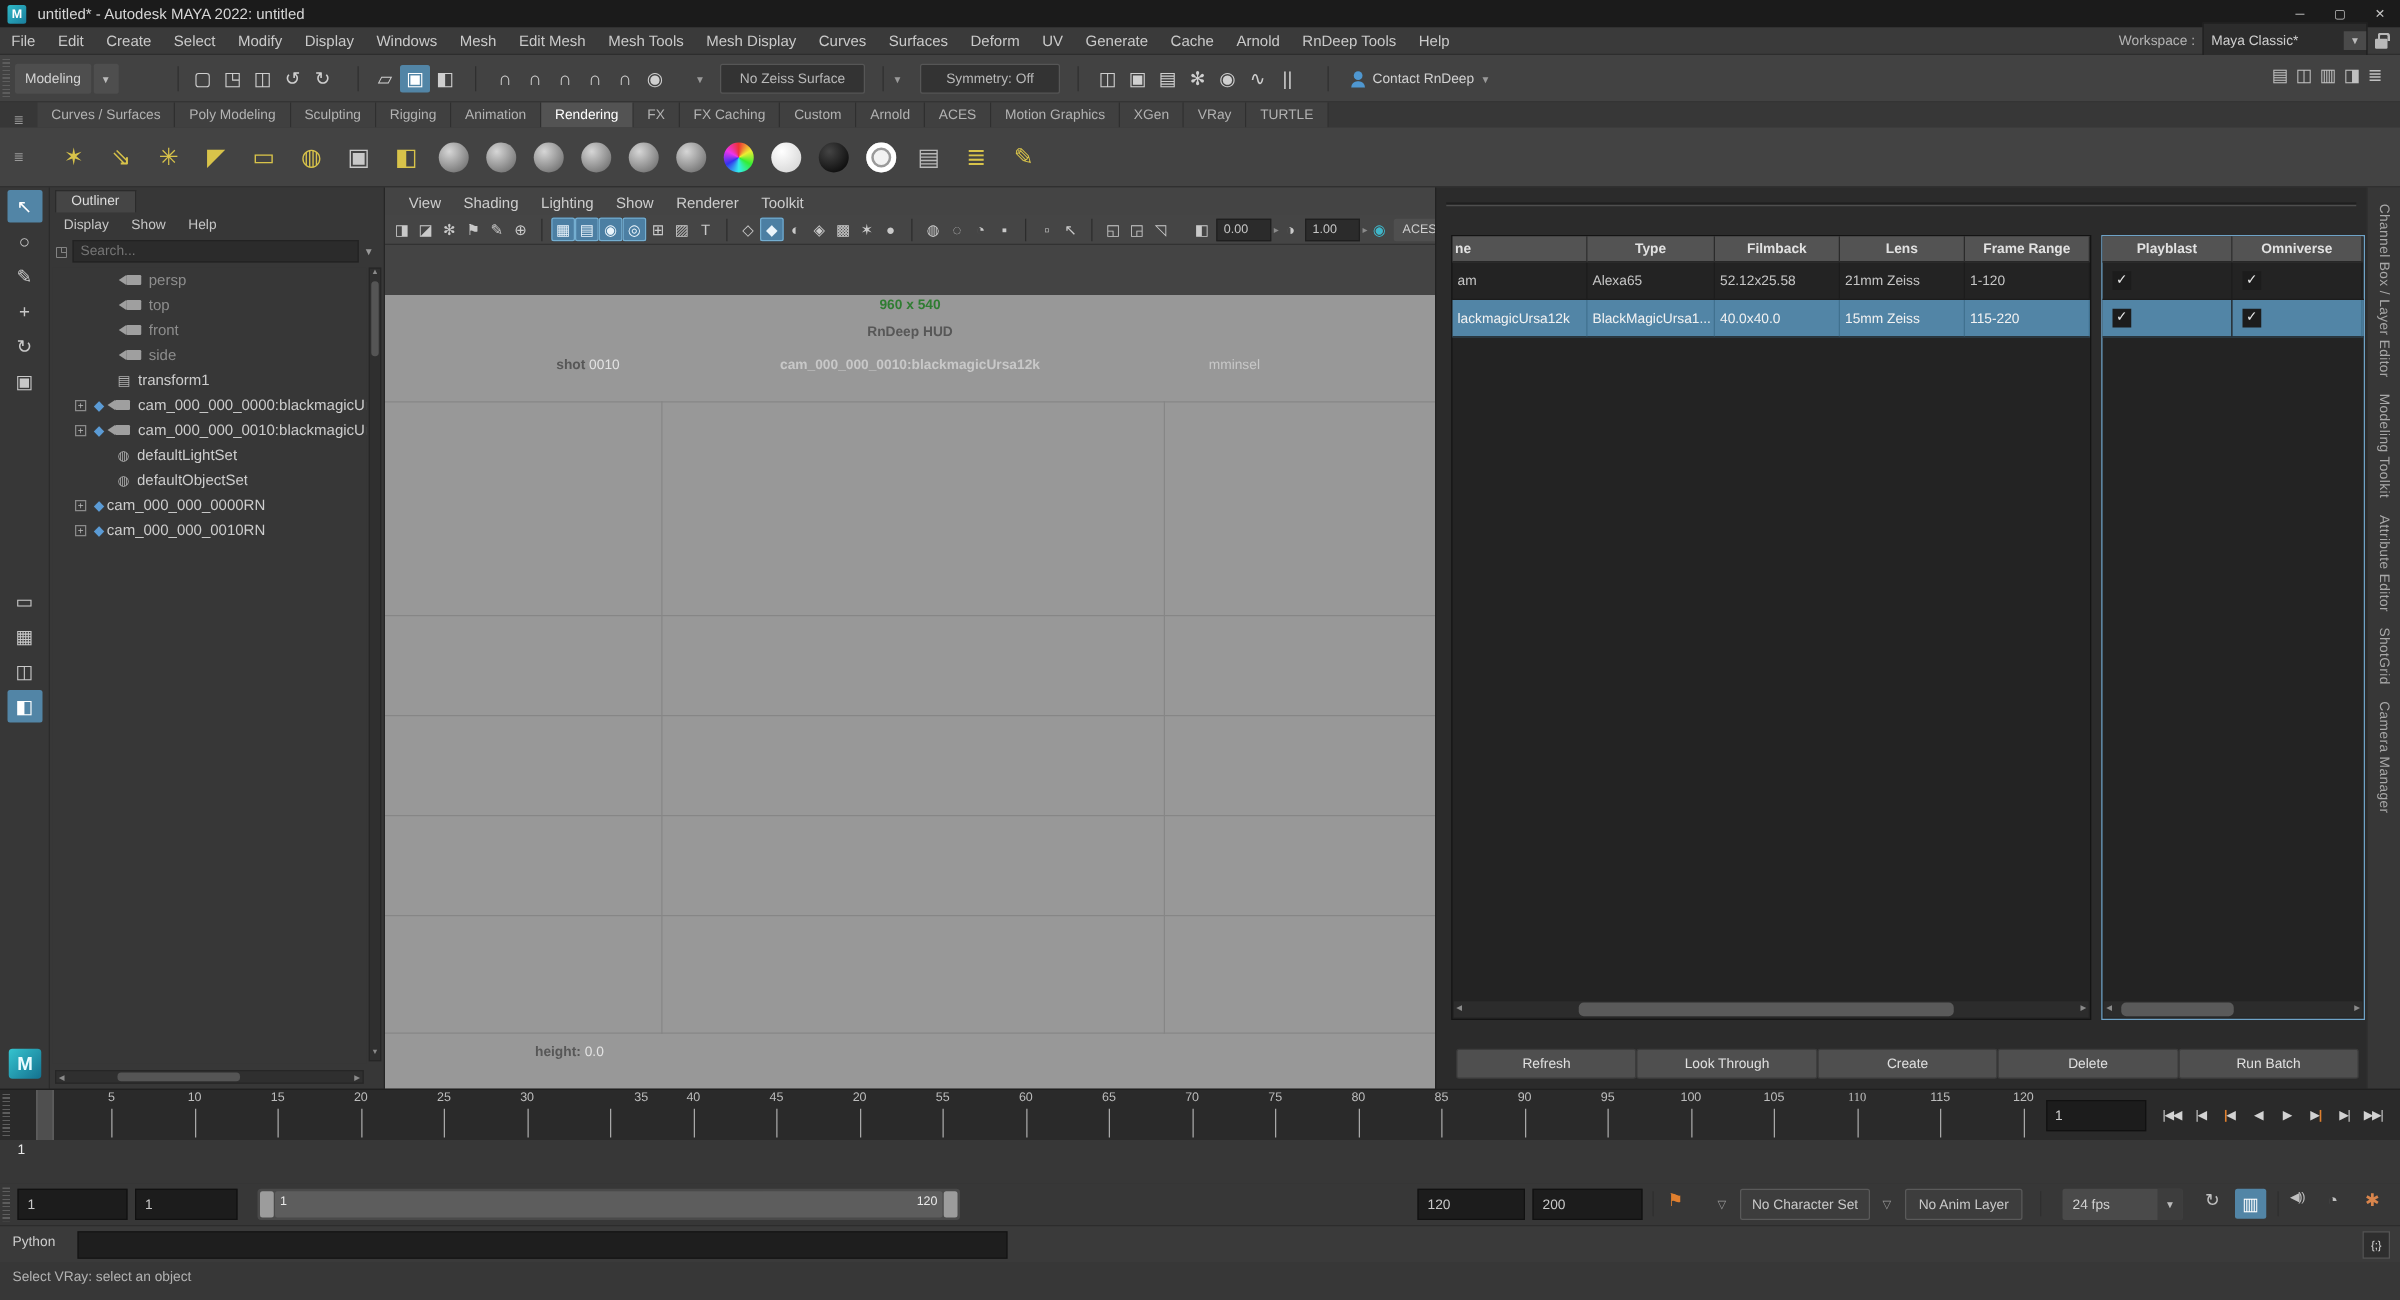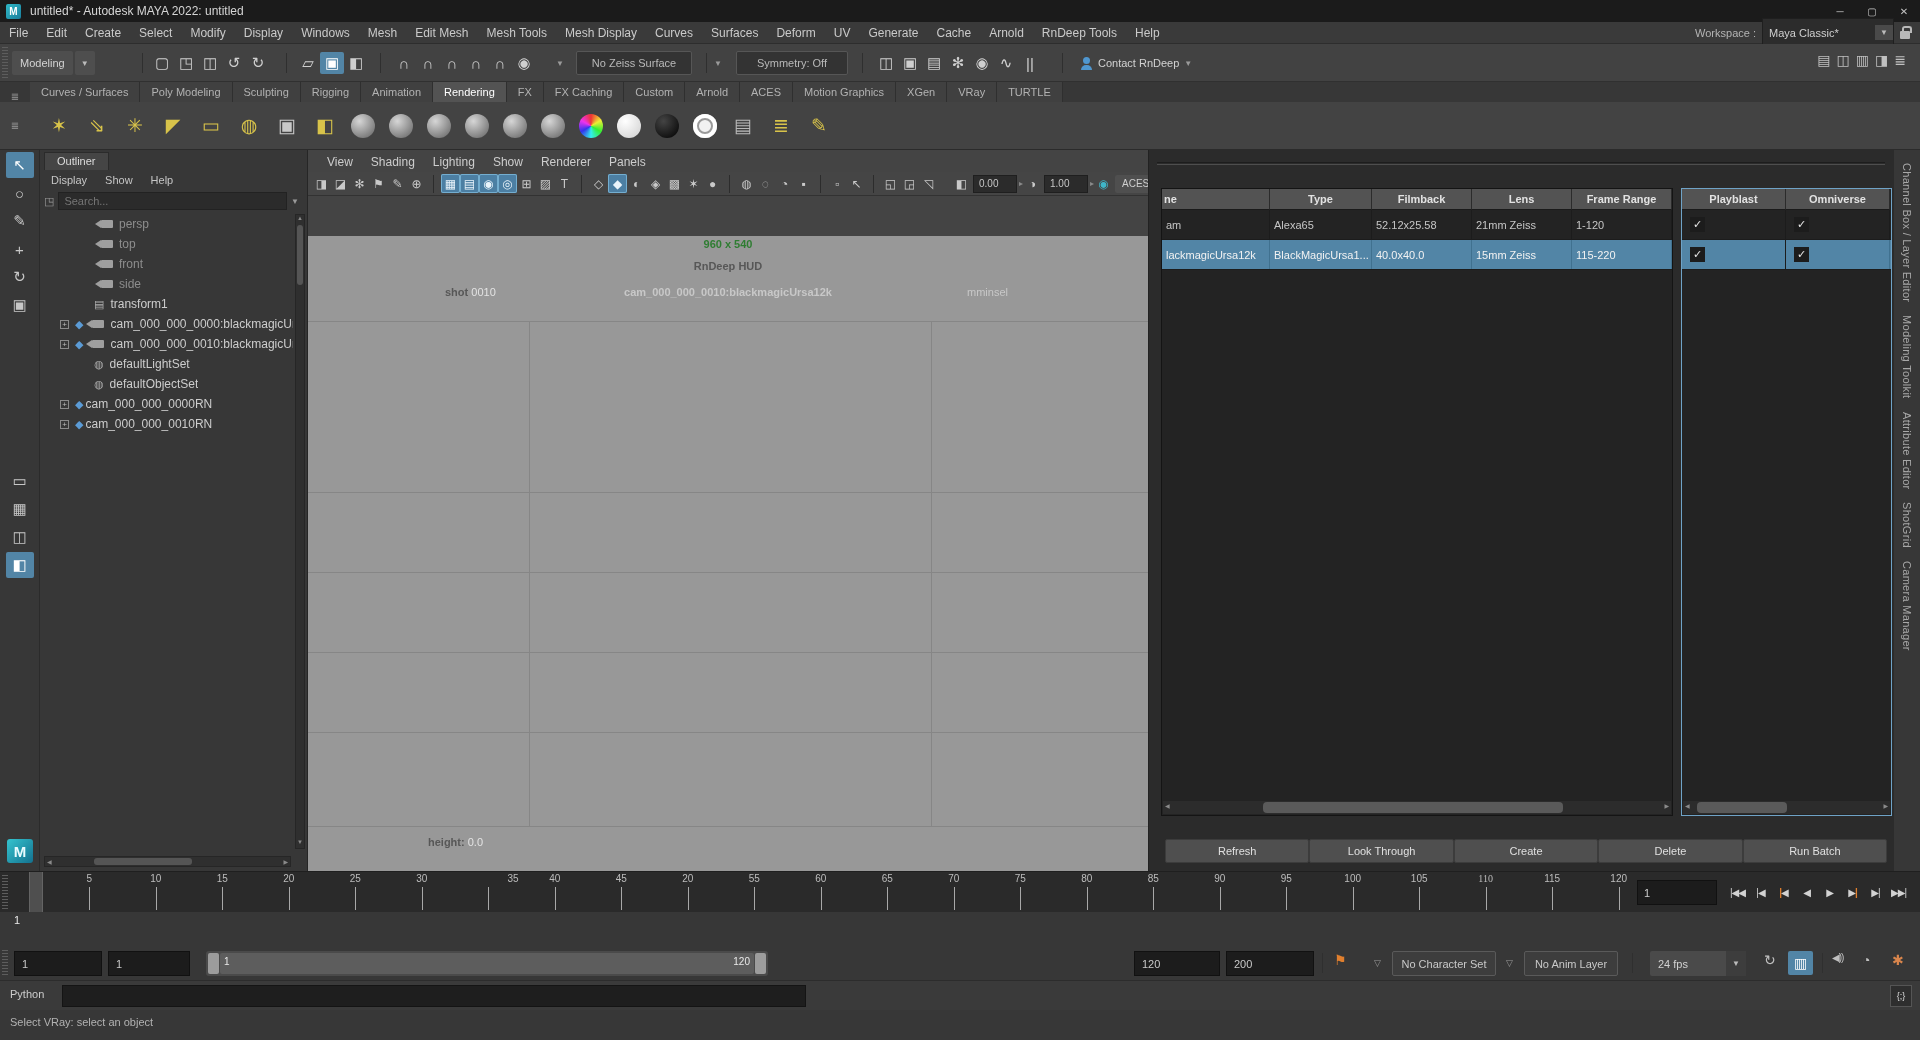--- a/index.html
+++ b/index.html
@@ -468,21 +468,21 @@
       </div>
     </div>
 
     <div class="viewport">
       <div class="vp-menus" id="vp-menus">
           <span>View</span>
           <span>Shading</span>
           <span>Lighting</span>
           <span>Show</span>
           <span>Renderer</span>
-          <span>Panels</span>
+          <span>Toolkit</span>
         </div>
       <div class="vp-toolbar" id="vp-toolbar">
         <span id="vp-icons" style="display:flex;align-items:center;">
             <span class="vp-ic">◨</span>
             <span class="vp-ic">◪</span>
             <span class="vp-ic">✻</span>
             <span class="vp-ic">⚑</span>
             <span class="vp-ic">✎</span>
             <span class="vp-ic">⊕</span>
             <span class="vsep"></span>

